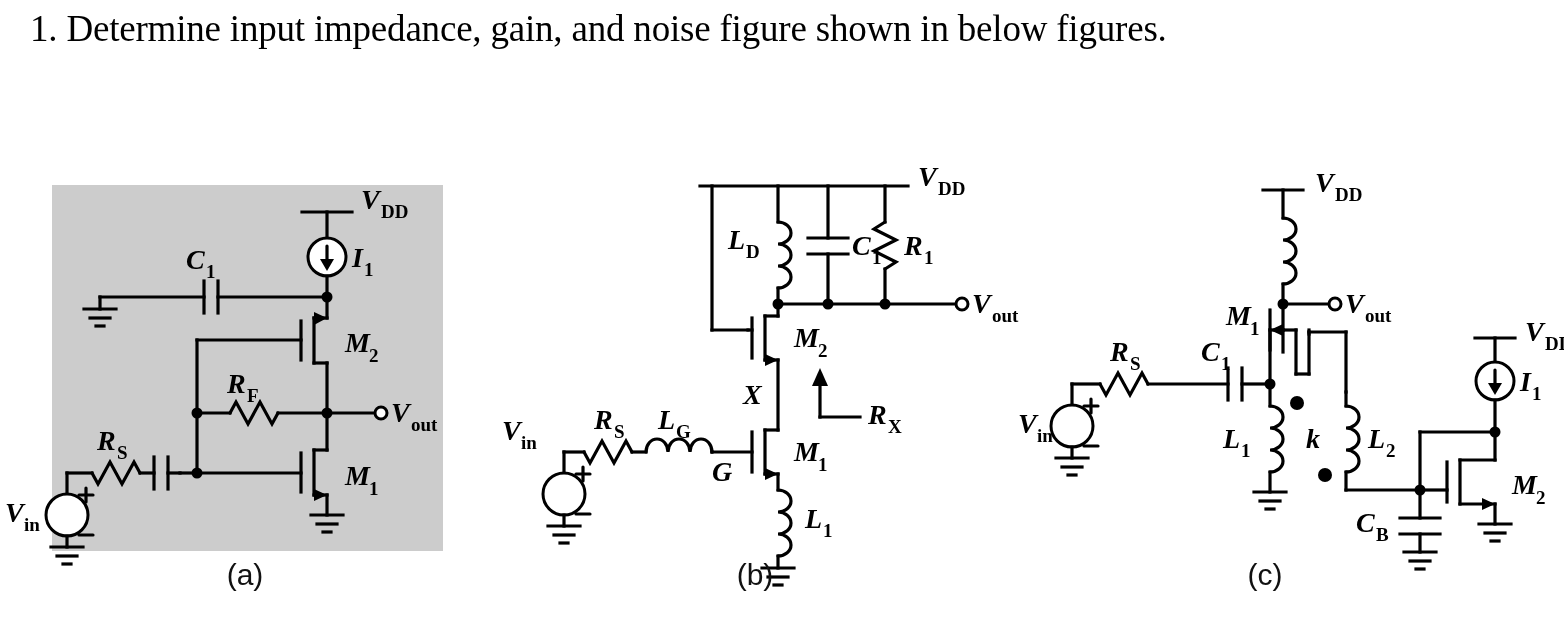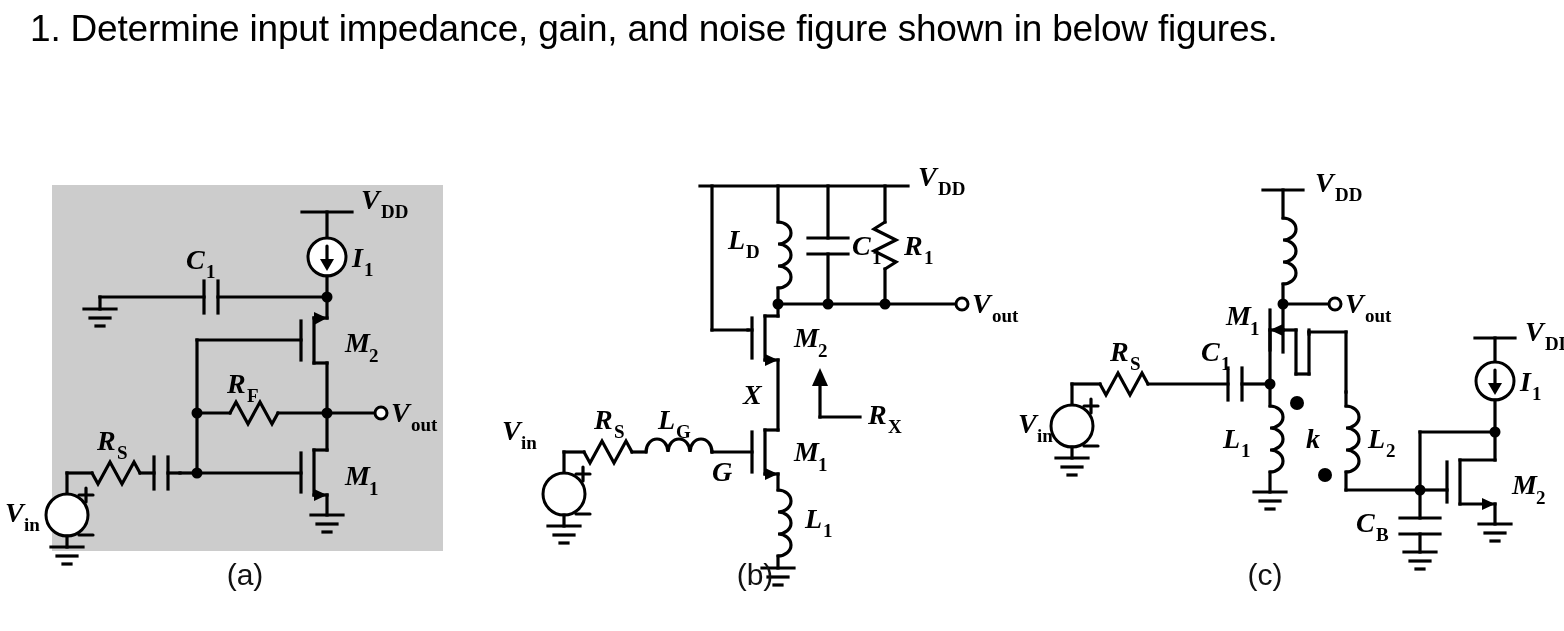--- a/index.html
+++ b/index.html
@@ -1,18 +1,18 @@
 <!DOCTYPE html>
 <html><head>
 <meta charset="utf-8">
 <style>
   html,body{margin:0;padding:0;background:#fff;}
   body{width:1564px;height:631px;font-family:"Liberation Sans",sans-serif;overflow:hidden;position:relative;}
   #page{position:relative;width:1564px;height:631px;background:#fff;}
-  .qtitle{position:absolute;left:30px;top:4px;width:1440px;font-size:37px;line-height:1.33;color:#000;font-family:Liberation Sans, sans-serif;letter-spacing:-0.2px;}
+  .qtitle{position:absolute;left:30px;top:4px;width:1440px;font-size:37px;line-height:1.33;color:#000;font-family:Liberation Serif, serif;letter-spacing:-0.2px;}
   .figwrap{position:absolute;}
   .caption{position:absolute;font-size:30px;color:#111;font-family:"Liberation Sans",sans-serif;text-align:center;}
   svg{display:block;overflow:visible;}
   .lbl{font-family:"Liberation Serif",serif;font-style:italic;font-weight:bold;fill:#000;}
   .sub{font-family:"Liberation Serif",serif;font-style:normal;font-weight:bold;fill:#000;}
   .w{stroke:#000;stroke-width:3.2;fill:none;stroke-linecap:square;}
   .wt{stroke:#000;stroke-width:3.2;fill:none;stroke-linecap:round;}
   .node{fill:#000;}
   .open{fill:#fff;stroke:#000;stroke-width:3;}
   .grayback{position:absolute;background:#cccccc;}

